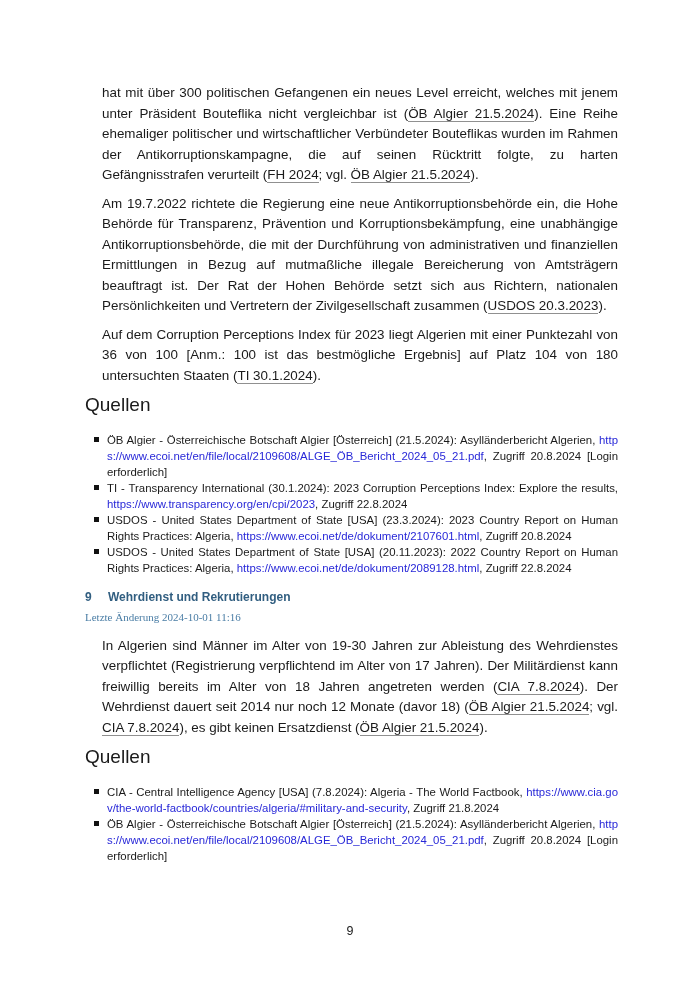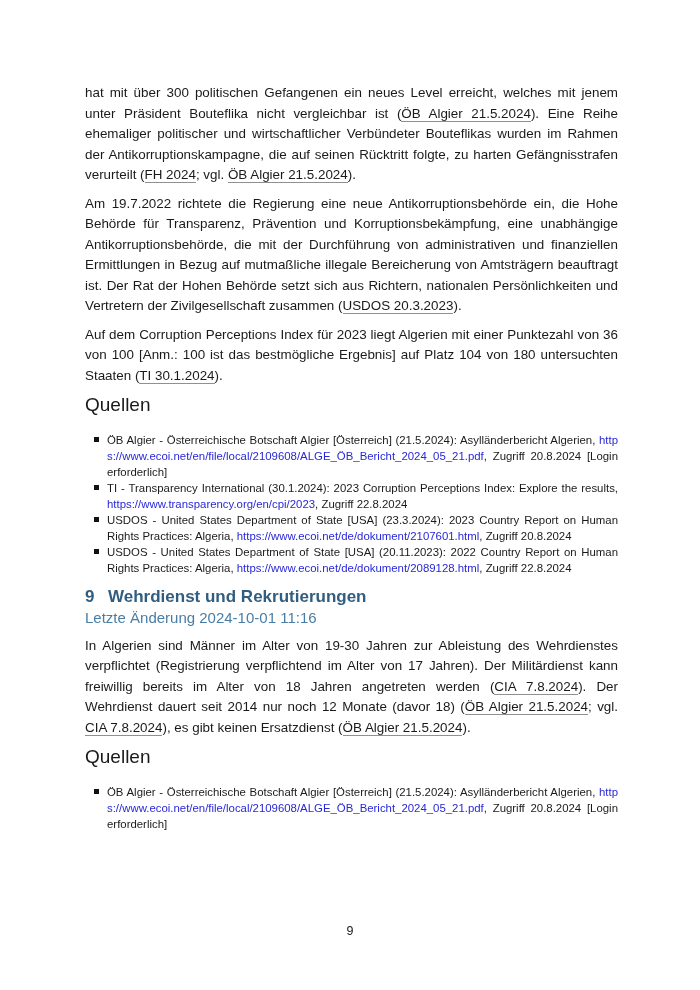--- a/index.html
+++ b/index.html
@@ -18,21 +18,21 @@
     color:var(--body-color);
     overflow:hidden;
   }
   .content{
     position:absolute;
     left:85px;top:83px;width:533px;
   }
   p.body-para{
     font-size:13.4px;line-height:20.5px;
     text-align:justify;
-    margin:0 0 8px 0;
+    margin:0 0 8px 17px;
   }
   .sources-label{
     font-size:19px;line-height:20.5px;
     margin:9px 0 0 0;
   }
   ul.source-list{
     margin:16px 0 0 0;padding:0;list-style:none;
     font-size:11.4px;line-height:16px;
     text-align:justify;
   }
@@ -40,32 +40,33 @@
     position:relative;
     padding-left:22px;
     margin:0;
   }
   ul.source-list li::before{
     content:"";
     position:absolute;left:9px;top:5.5px;
     width:5px;height:5px;background:#111111;
   }
   h2.section-heading{
-    font-size:17px;line-height:18px;
+    font-size:12px;line-height:18px;
     font-weight:bold;
     color:var(--heading-color);
     margin:12px 0 0 0;
   }
   h2.section-heading .section-number{
     display:inline-block;width:23px;
   }
   .last-change{
-    font-size:15px;line-height:17px;
+    font-size:11px;line-height:17px;
     color:var(--lastchange-color);
     margin:3px 0 10px 0;
+    font-family:Liberation Serif, serif;
   }
   .seg-ref{
     border-bottom:1px solid var(--ref-underline);
   }
   .seg-url{
     color:var(--link-color);
     word-break:break-all;
   }
   .footer{
     position:absolute;
@@ -88,17 +89,18 @@
         <li><span>ÖB Algier - Österreichische Botschaft Algier [Österreich] (21.5.2024): Asylländerbericht Algerien, </span><span class="seg-url">https://www.ecoi.net/en/file/local/2109608/ALGE_ÖB_Bericht_2024_05_21.pdf</span><span>, Zugriff 20.8.2024 [Login erforderlich]</span></li>
         <li><span>TI - Transparency International (30.1.2024): 2023 Corruption Perceptions Index: Explore the results, </span><span class="seg-url">https://www.transparency.org/en/cpi/2023</span><span>, Zugriff 22.8.2024</span></li>
         <li><span>USDOS - United States Department of State [USA] (23.3.2024): 2023 Country Report on Human Rights Practices: Algeria, </span><span class="seg-url">https://www.ecoi.net/de/dokument/2107601.html</span><span>, Zugriff 20.8.2024</span></li>
         <li><span>USDOS - United States Department of State [USA] (20.11.2023): 2022 Country Report on Human Rights Practices: Algeria, </span><span class="seg-url">https://www.ecoi.net/de/dokument/2089128.html</span><span>, Zugriff 22.8.2024</span></li>
       </ul>
       <h2 class="section-heading"><span class="section-number">9</span><span>Wehrdienst und Rekrutierungen</span></h2>
       <p class="last-change">Letzte Änderung 2024-10-01 11:16</p>
       <p class="body-para"><span>In Algerien sind Männer im Alter von 19-30 Jahren zur Ableistung des Wehrdienstes verpflichtet (Registrierung verpflichtend im Alter von 17 Jahren). Der Militärdienst kann freiwillig bereits im Alter von 18 Jahren angetreten werden (</span><span class="seg-ref">CIA 7.8.2024</span><span>). Der Wehrdienst dauert seit 2014 nur noch 12 Monate (davor 18) (</span><span class="seg-ref">ÖB Algier 21.5.2024</span><span>; vgl. </span><span class="seg-ref">CIA 7.8.2024</span><span>), es gibt keinen Ersatzdienst (</span><span class="seg-ref">ÖB Algier 21.5.2024</span><span>).</span></p>
       <p class="sources-label">Quellen</p>
       <ul class="source-list">
+        <li><span>CIA - Central Intelligence Agency [USA] (7.8.2024): Algeria - The World Factbook, </span><span class="seg-url">https://www.cia.gov/the-world-factbook/countries/algeria/#military-and-security</span><span>, Zugriff 21.8.2024</span></li>
         <li><span>ÖB Algier - Österreichische Botschaft Algier [Österreich] (21.5.2024): Asylländerbericht Algerien, </span><span class="seg-url">https://www.ecoi.net/en/file/local/2109608/ALGE_ÖB_Bericht_2024_05_21.pdf</span><span>, Zugriff 20.8.2024 [Login erforderlich]</span></li>
       </ul>
     </div>
   <div class="footer">9</div>
 </div>
 
 </body></html>

